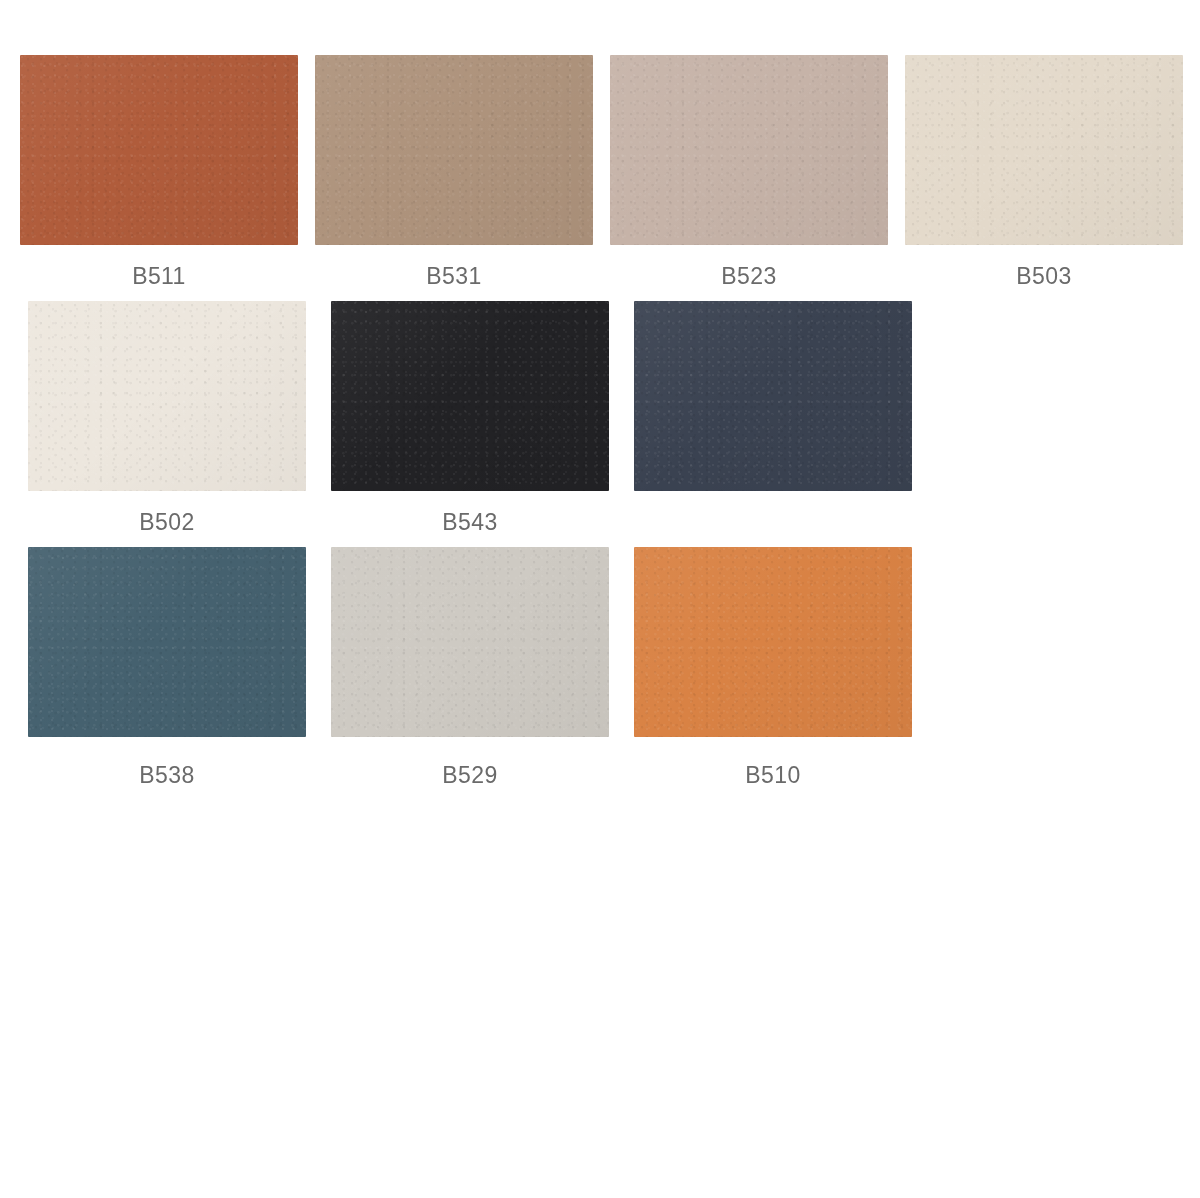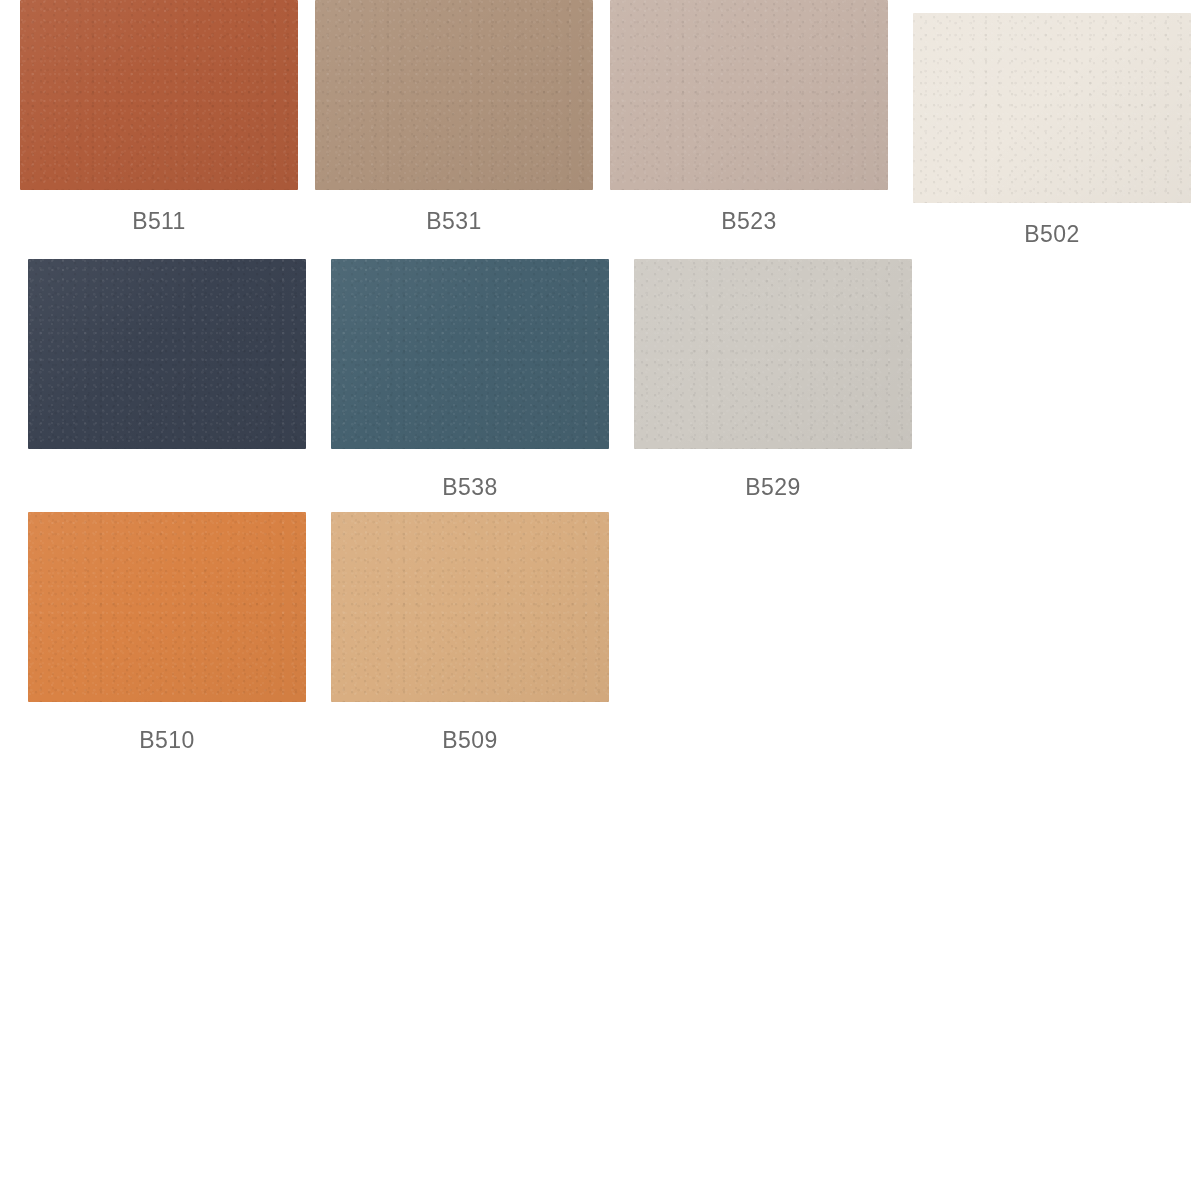--- a/index.html
+++ b/index.html
@@ -28,20 +28,21 @@
     width: 1200px;
     display: flex;
     flex-wrap: wrap;
     align-content: flex-start;
   }
 
   .swatch-cell {
     width: 295px;
     box-sizing: border-box;
     padding: 0 0 0 20px;
+    margin-top: 55px;
   }
   .swatch-cell.r2, .swatch-cell.r3, .swatch-cell.r4 {
     margin-top: 13px;
     margin-left: 8px;
   }
 
   .swatch-chip {
     position: relative;
     width: 278px;
     height: 190px;
@@ -102,26 +103,40 @@
         </div>
         <div class="swatch-label">B531</div>
       </div>
       <div class="swatch-cell r1">
         <div class="swatch-chip" style="background: rgb(198, 179, 168);">
           <div class="grain"></div>
           <div class="sheen"></div>
         </div>
         <div class="swatch-label">B523</div>
       </div>
+      <div class="swatch-cell r1">
+        <div class="swatch-chip" style="background: rgb(228, 218, 203);">
+          <div class="grain"></div>
+          <div class="sheen"></div>
+        </div>
+        <div class="swatch-label">B503</div>
+      </div>
       <div class="swatch-cell r2">
         <div class="swatch-chip" style="background: rgb(237, 231, 222);">
           <div class="grain"></div>
           <div class="sheen"></div>
         </div>
         <div class="swatch-label">B502</div>
+      </div>
+      <div class="swatch-cell r2">
+        <div class="swatch-chip" style="background: rgb(34, 34, 37);">
+          <div class="grain"></div>
+          <div class="sheen"></div>
+        </div>
+        <div class="swatch-label">B543</div>
       </div>
       <div class="swatch-cell r2">
         <div class="swatch-chip" style="background: rgb(58, 66, 81);">
           <div class="grain"></div>
           <div class="sheen"></div>
         </div>
       </div>
       <div class="swatch-cell r3 lbl-lowered">
         <div class="swatch-chip" style="background: rgb(69, 97, 111);">
           <div class="grain"></div>
@@ -136,21 +151,14 @@
         </div>
         <div class="swatch-label">B529</div>
       </div>
       <div class="swatch-cell r4 lbl-lowered">
         <div class="swatch-chip" style="background: rgb(217, 130, 68);">
           <div class="grain"></div>
           <div class="sheen"></div>
         </div>
         <div class="swatch-label">B510</div>
       </div>
-      <div class="swatch-cell r4 lbl-lowered">
-        <div class="swatch-chip" style="background: rgb(217, 174, 129);">
-          <div class="grain"></div>
-          <div class="sheen"></div>
-        </div>
-        <div class="swatch-label">B509</div>
-      </div>
     </div>
 </div>
 
 </body></html>

